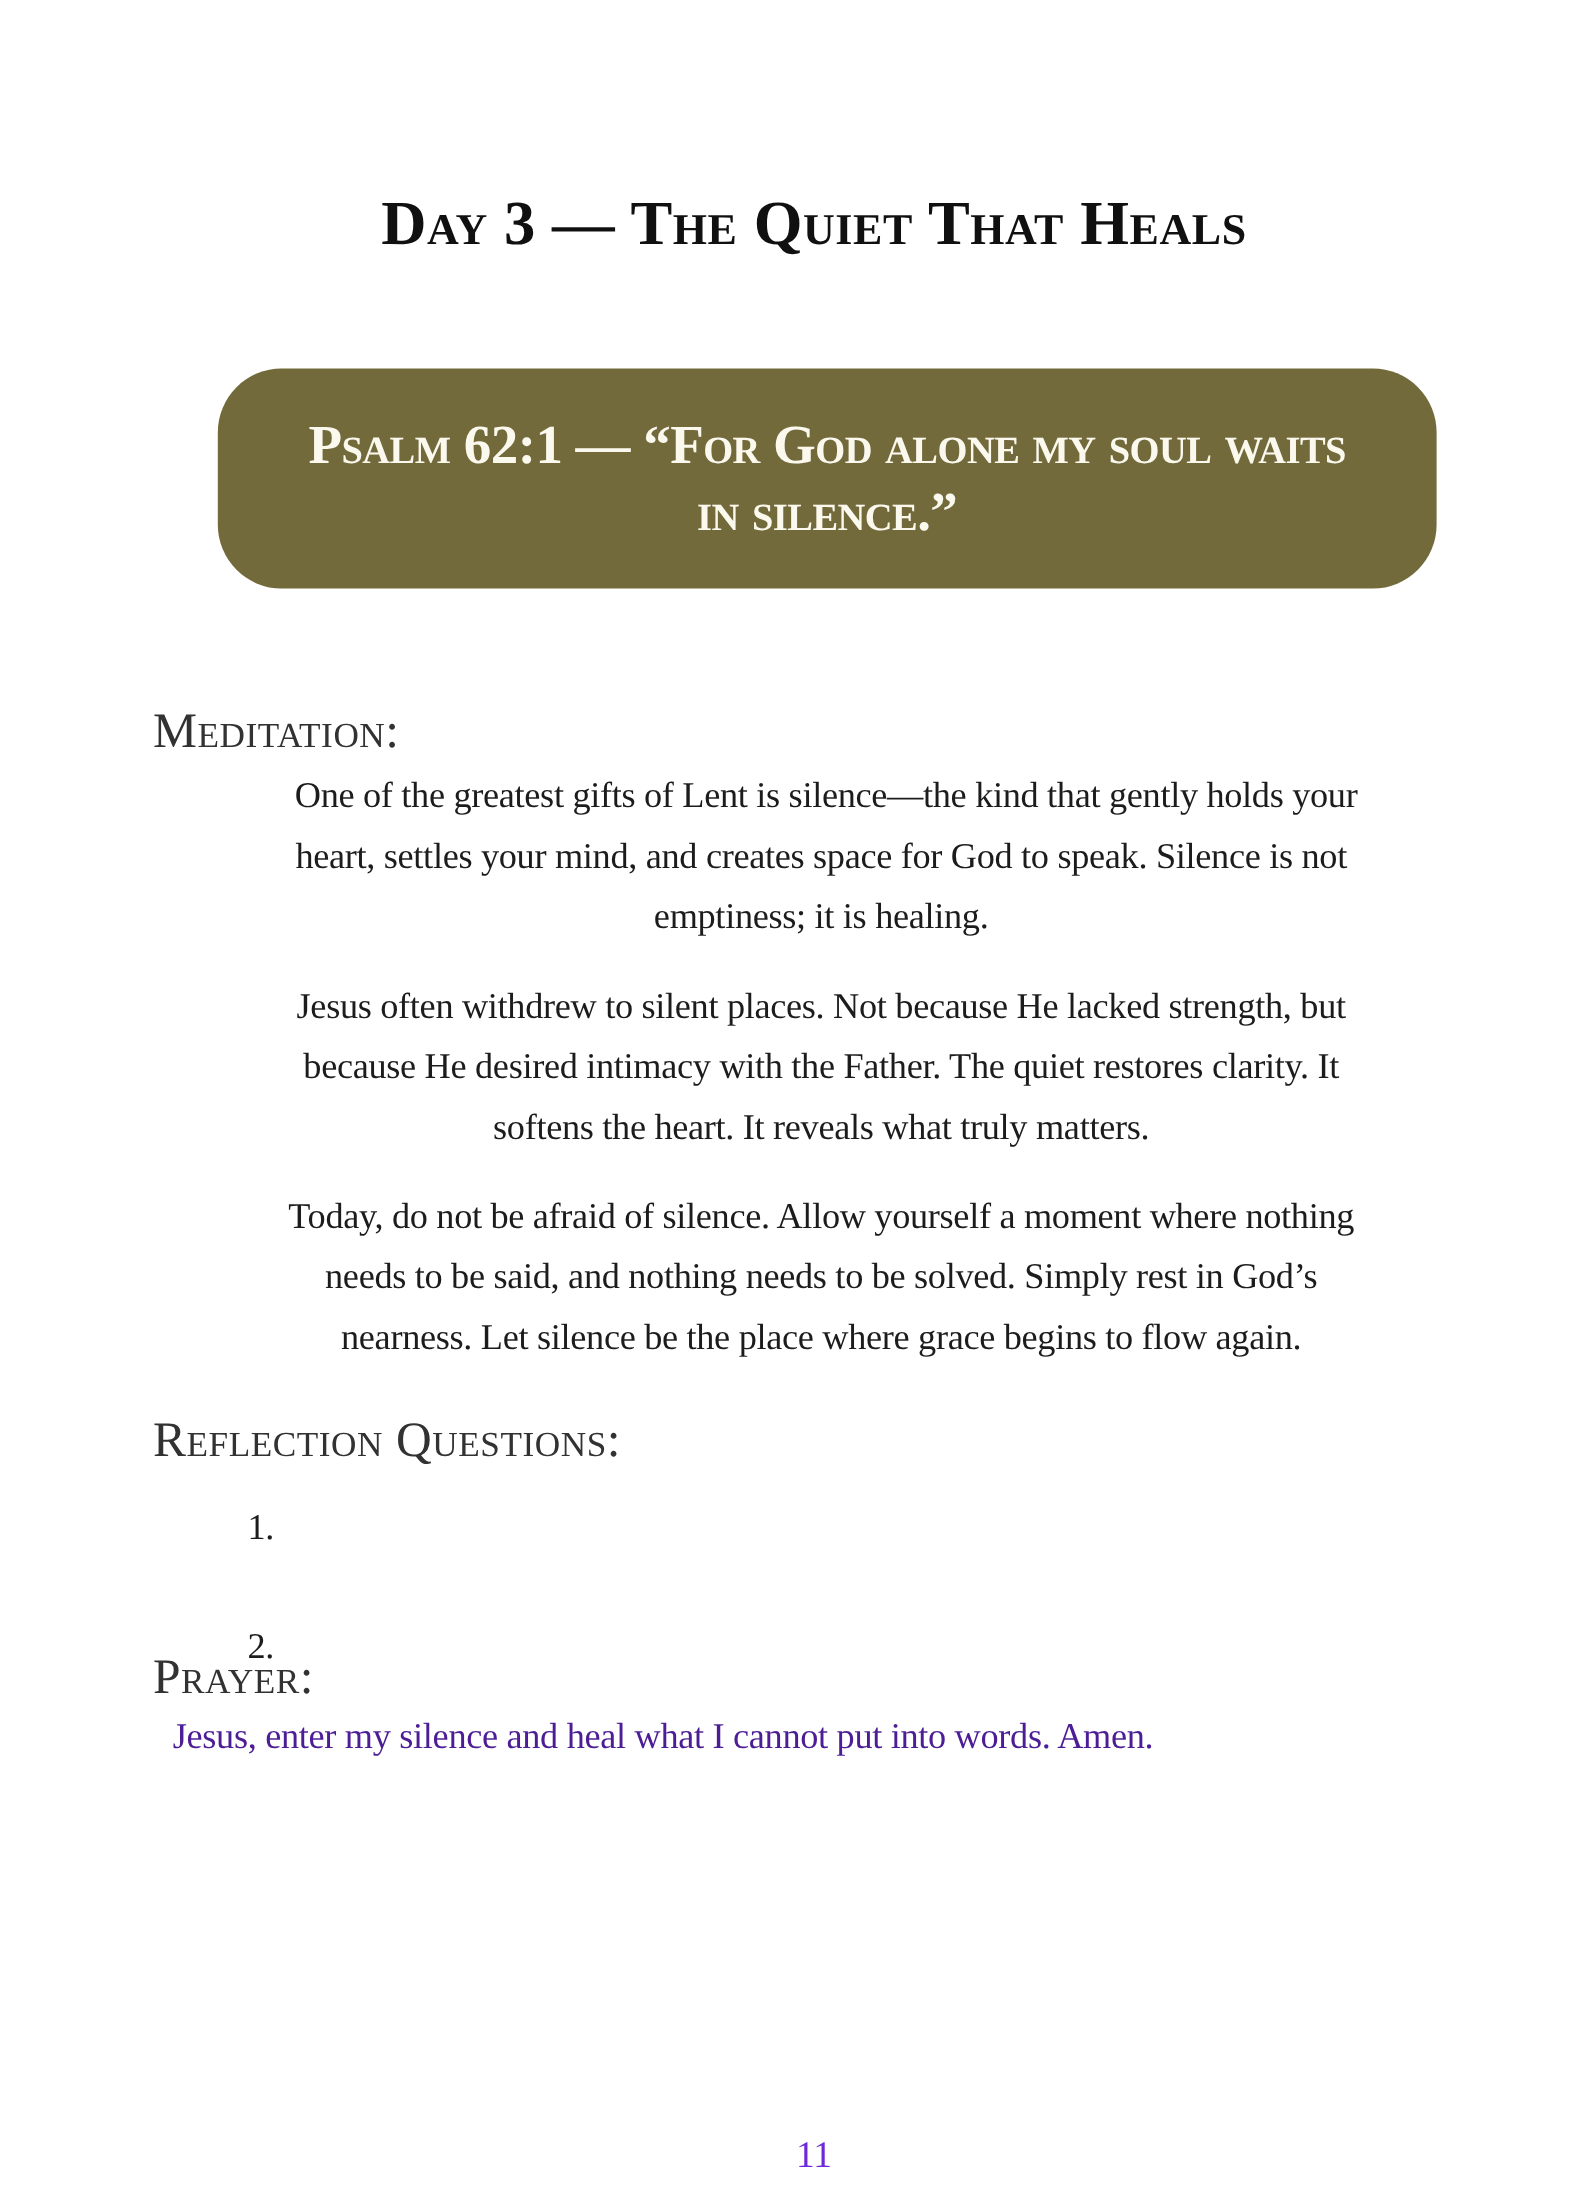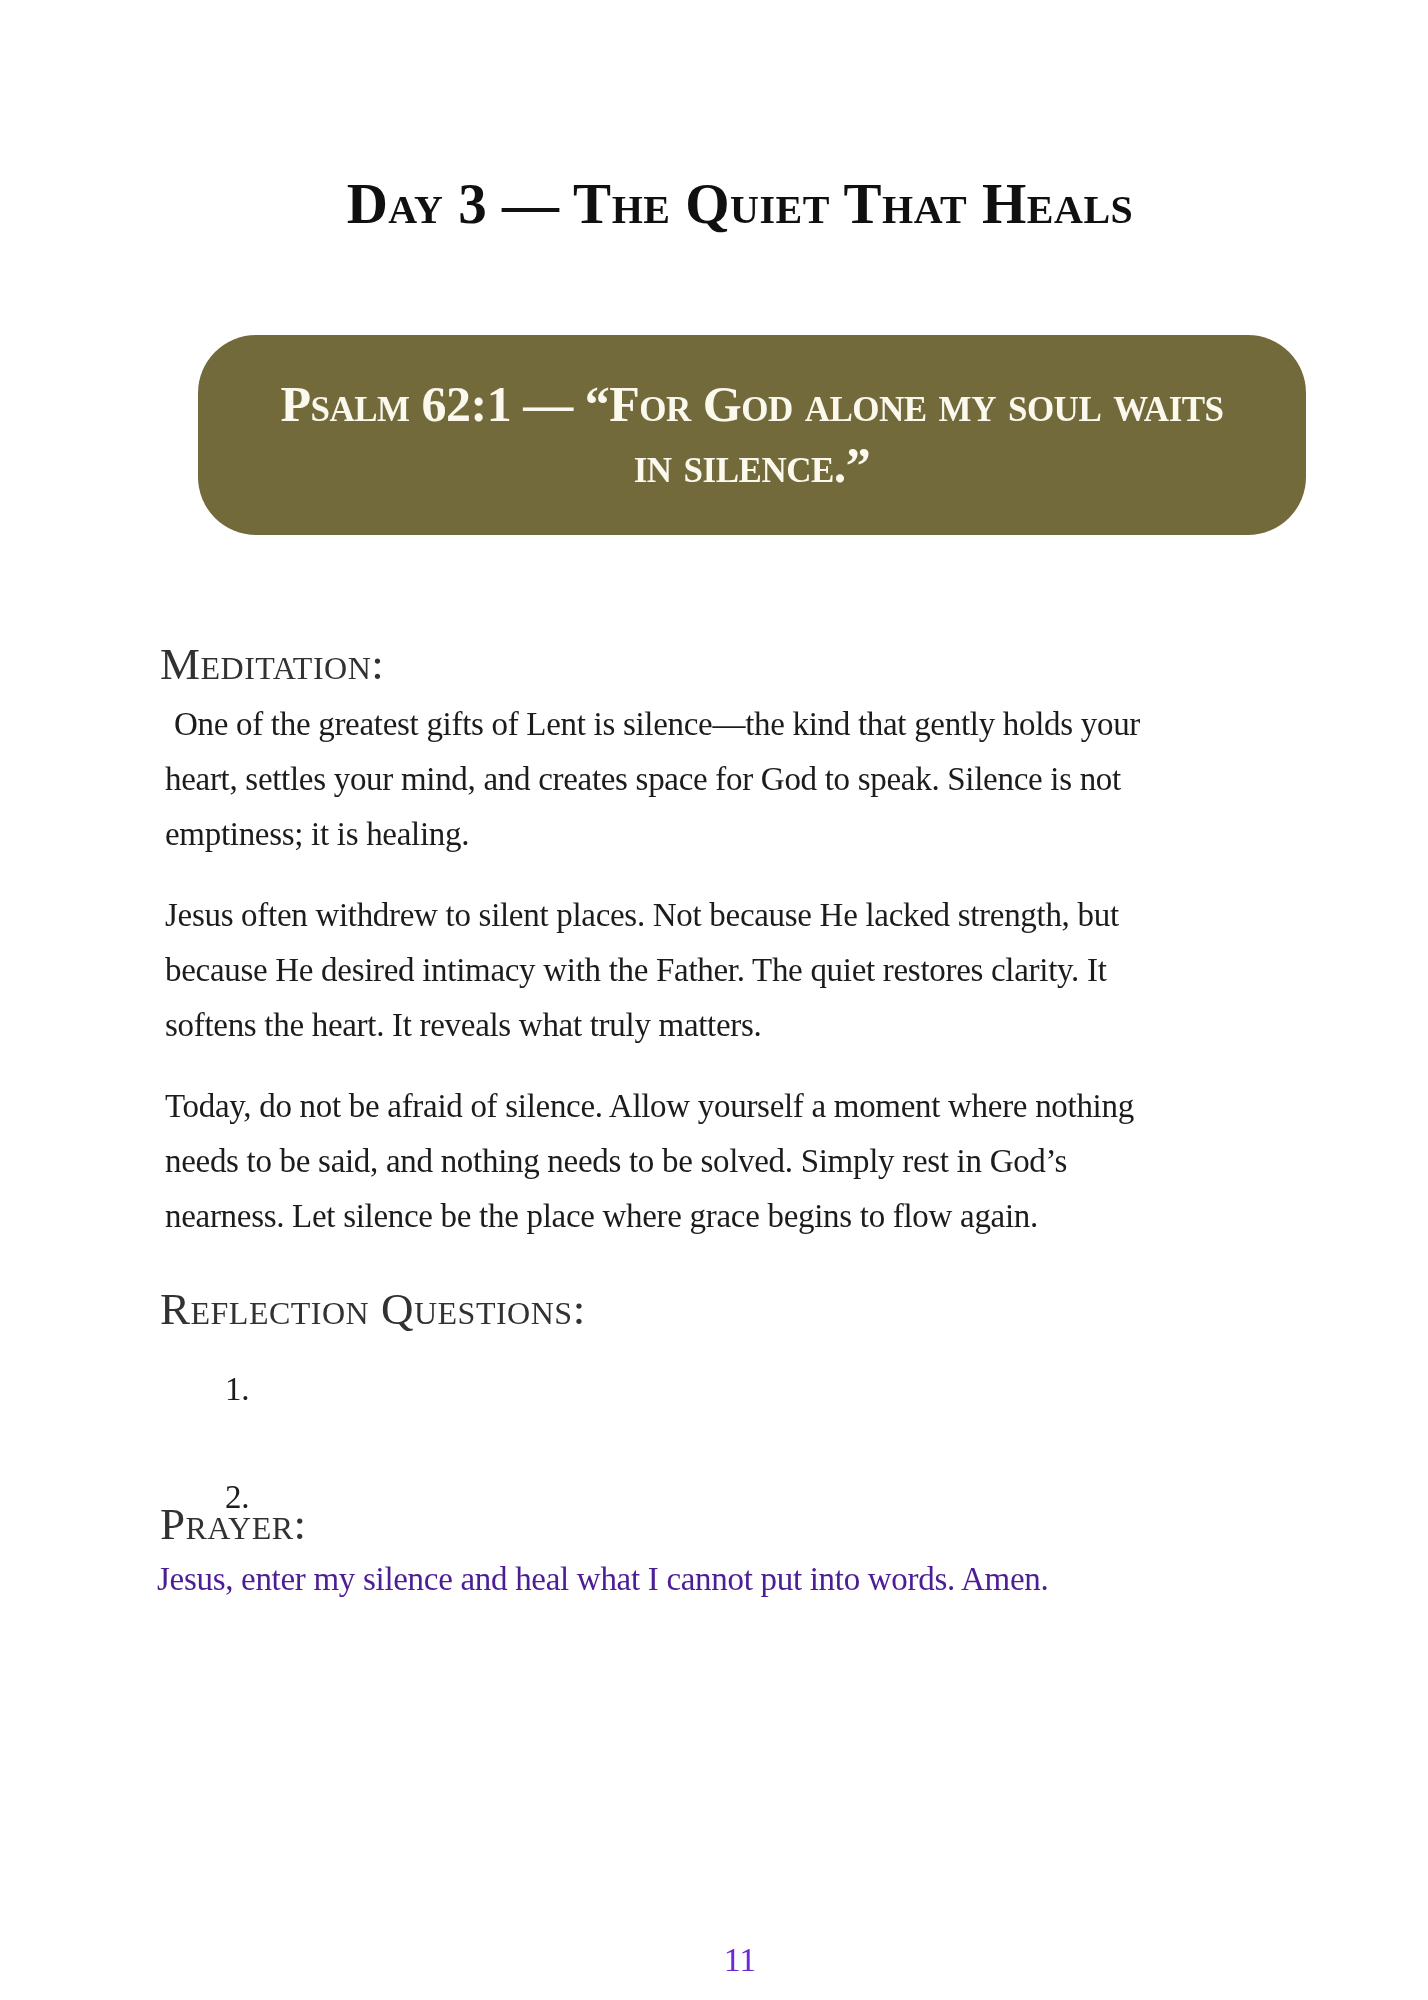--- a/index.html
+++ b/index.html
@@ -45,42 +45,42 @@
     line-height: 61px;
     font-weight: 600;
     font-variant: small-caps;
     letter-spacing: -0.5px;
     color: #fbf8ee;
     text-align: center;
     white-space: pre-line;
   }
   .section-heading {
     position: absolute;
-    left: 121px;
+    left: 100px;
     font-size: 45px;
     line-height: 54px;
     font-weight: 400;
     font-variant: small-caps;
     letter-spacing: 0.5px;
     color: #323232;
   }
   .heading-meditation { top: 598px; }
   .heading-reflection { top: 1243px; }
   .heading-prayer    { top: 1458px; }
   .meditation-body {
     position: absolute;
     top: 645px;
     left: 113px;
     width: 1215px;
     font-size: 33px;
     line-height: 55px;
     letter-spacing: -0.3px;
     color: #1c1c1c;
   }
-  .meditation-body p { white-space: pre-line; }
+  .meditation-body p { white-space: pre-line; text-align: center; }
   .meditation-body p.first { text-indent: 9px; }
   .question-list {
     position: absolute;
     top: 1296px;
     left: 160px;
     width: 1180px;
     font-size: 33px;
     line-height: 56px;
     letter-spacing: -0.3px;
     color: #1c1c1c;

